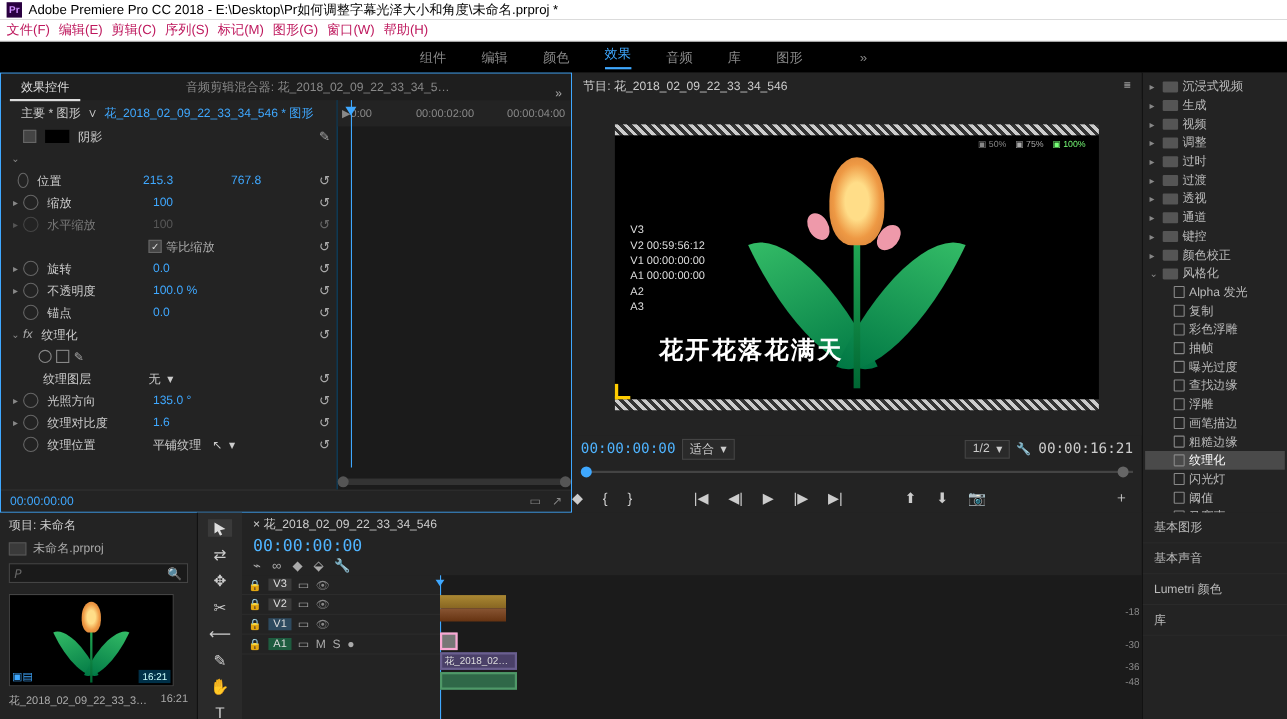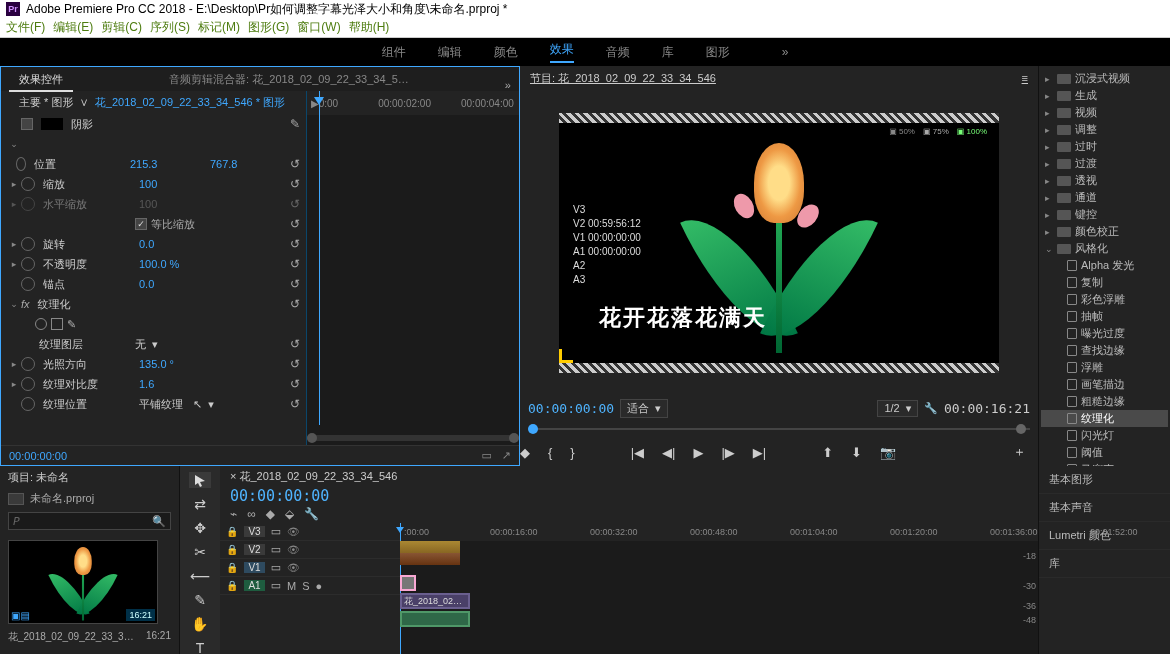--- a/index.html
+++ b/index.html
@@ -1,19 +1,19 @@
 <!DOCTYPE html>
 <html><head>
 <meta charset="utf-8">
 <style>
 * { margin: 0; padding: 0; box-sizing: border-box; font-family: "Microsoft YaHei", sans-serif; }
 body { background: #232323; color: #aaa; font-size: 11px; width: 1170px; height: 654px; overflow: hidden; position: relative; }
 .titlebar { background: #fff; color: #000; height: 18px; padding: 1px 6px; font-size: 12px; display: flex; align-items: center; }
 .titlebar .pr-icon { width: 14px; height: 14px; background: #2a0040; color: #d090ff; font-weight: bold; font-size: 9px; display: inline-flex; align-items: center; justify-content: center; margin-right: 6px; }
-.menubar { background: #fff; color: #4d7c0f; height: 20px; padding: 0 6px; font-size: 12px; display: flex; gap: 8px; align-items: center; border-bottom: 1px solid #ccc; }
+.menubar { background: #fff; color: #be185d; height: 20px; padding: 0 6px; font-size: 12px; display: flex; gap: 8px; align-items: center; border-bottom: 1px solid #ccc; }
 .workspace-bar { background: #000000; height: 28px; display: flex; align-items: center; justify-content: center; gap: 32px; color: #888; font-size: 12px; }
 .workspace-bar span { cursor: default; }
 .workspace-bar .active { color: #3fa8ff; border-bottom: 2px solid #3fa8ff; padding-bottom: 3px; }
 .workspace-bar .chevrons { color: #888; margin-left: 20px; }
 
 .main-area { display: flex; height: 400px; }
 .left-col { width: 520px; display: flex; flex-direction: column; border: 1px solid #3fa8ff; border-right: 1px solid #3fa8ff; }
 .panel-tabs { height: 24px; background: #1e1e1e; display: flex; align-items: flex-end; font-size: 11px; padding-left: 8px; gap: 4px; }
 .panel-tab { padding: 4px 10px; color: #888; position: relative; }
 .panel-tab.active { color: #ddd; }
@@ -41,21 +41,21 @@
 .ec-playhead { position: absolute; left: 12px; top: 0; bottom: 20px; width: 1px; background: #3fa8ff; }
 .ec-playhead::before { content:''; position:absolute; top:6px; left:-5px; width:0; height:0; border-left:5px solid transparent; border-right:5px solid transparent; border-top:8px solid #3fa8ff; }
 .ec-scroll { position: absolute; bottom: 2px; left: 0; right: 0; height: 10px; display: flex; align-items: center; }
 .ec-scroll .thumb { position: absolute; left: 0; width: 100%; height: 6px; background: #333; border-radius: 3px; }
 .ec-scroll .handle { position: absolute; width: 10px; height: 10px; background: #555; border-radius: 50%; }
 .ec-footer { height: 20px; background: #232323; border-top: 1px solid #333; display: flex; align-items: center; padding: 0 8px; }
 .ec-footer .tc { color: #3fa8ff; font-size: 11px; }
 .ec-footer .icons { margin-left: auto; display: flex; gap: 10px; color: #888; }
 
 .program-col { flex: 1; background: #232323; display: flex; flex-direction: column; }
-.prog-header { height: 24px; padding: 4px 10px; color: #ccc; font-size: 11px; display: flex; align-items: center; text-decoration: underline; }
+.prog-header { height: 24px; padding: 4px 10px; color: #ccc; font-size: 11px; display: flex; align-items: center; }
 .prog-header .more { margin-left: auto; }
 .prog-viewport { flex: 1; display: flex; align-items: center; justify-content: center; position: relative; background: #232323; }
 .prog-frame { position: relative; width: 440px; height: 260px; background: #000; }
 .prog-frame .hatch-top,.prog-frame .hatch-bottom { position:absolute; left:0; right:0; height:10px; background: repeating-linear-gradient(45deg,#ccc 0,#ccc 3px,#333 3px,#333 6px); }
 .prog-frame .hatch-top { top:0; }
 .prog-frame .hatch-bottom { bottom:0; }
 .prog-frame .safeinfo { position: absolute; top: 14px; right: 12px; color: #7f7; font-size: 8px; display:flex; gap:8px; }
 .prog-frame .safeinfo .g50 { color:#888; }
 .prog-frame .safeinfo .g75 { color:#aaa; }
 .prog-frame .trackinfo { position: absolute; top: 90px; left: 14px; color: #ddd; font-size: 10px; line-height: 14px; }
@@ -605,30 +605,20 @@
         <div class="trk audio">
             <span class="lock">🔒</span>
             <span class="name">A1</span>
             <span>▭</span>
           <span>M</span>
           <span>S</span>
           <span>●</span>
         </div>
       </div>
       <div class="tl-tracks">
-        <div class="tl-ruler">
-          <span style="left:4px">:00:00</span>
-          <span style="left:90px">00:00:16:00</span>
-          <span style="left:190px">00:00:32:00</span>
-          <span style="left:290px">00:00:48:00</span>
-          <span style="left:390px">00:01:04:00</span>
-          <span style="left:490px">00:01:20:00</span>
-          <span style="left:590px">00:01:36:00</span>
-          <span style="left:690px">00:01:52:00</span>
-        </div>
         <div class="tl-playhead"></div>
         <div class="tl-wa"></div>
         <div class="tl-wa tl-wa2"></div>
         <div class="clip gfx"></div>
         <div class="clip vid">花_2018_02…</div>
         <div class="clip aud"></div>
         <div class="tl-vscroll">
           <span class="mark" style="top:10px">-18</span>
           <span class="mark" style="top:40px">-30</span>
           <span class="mark" style="top:60px">-36</span>

